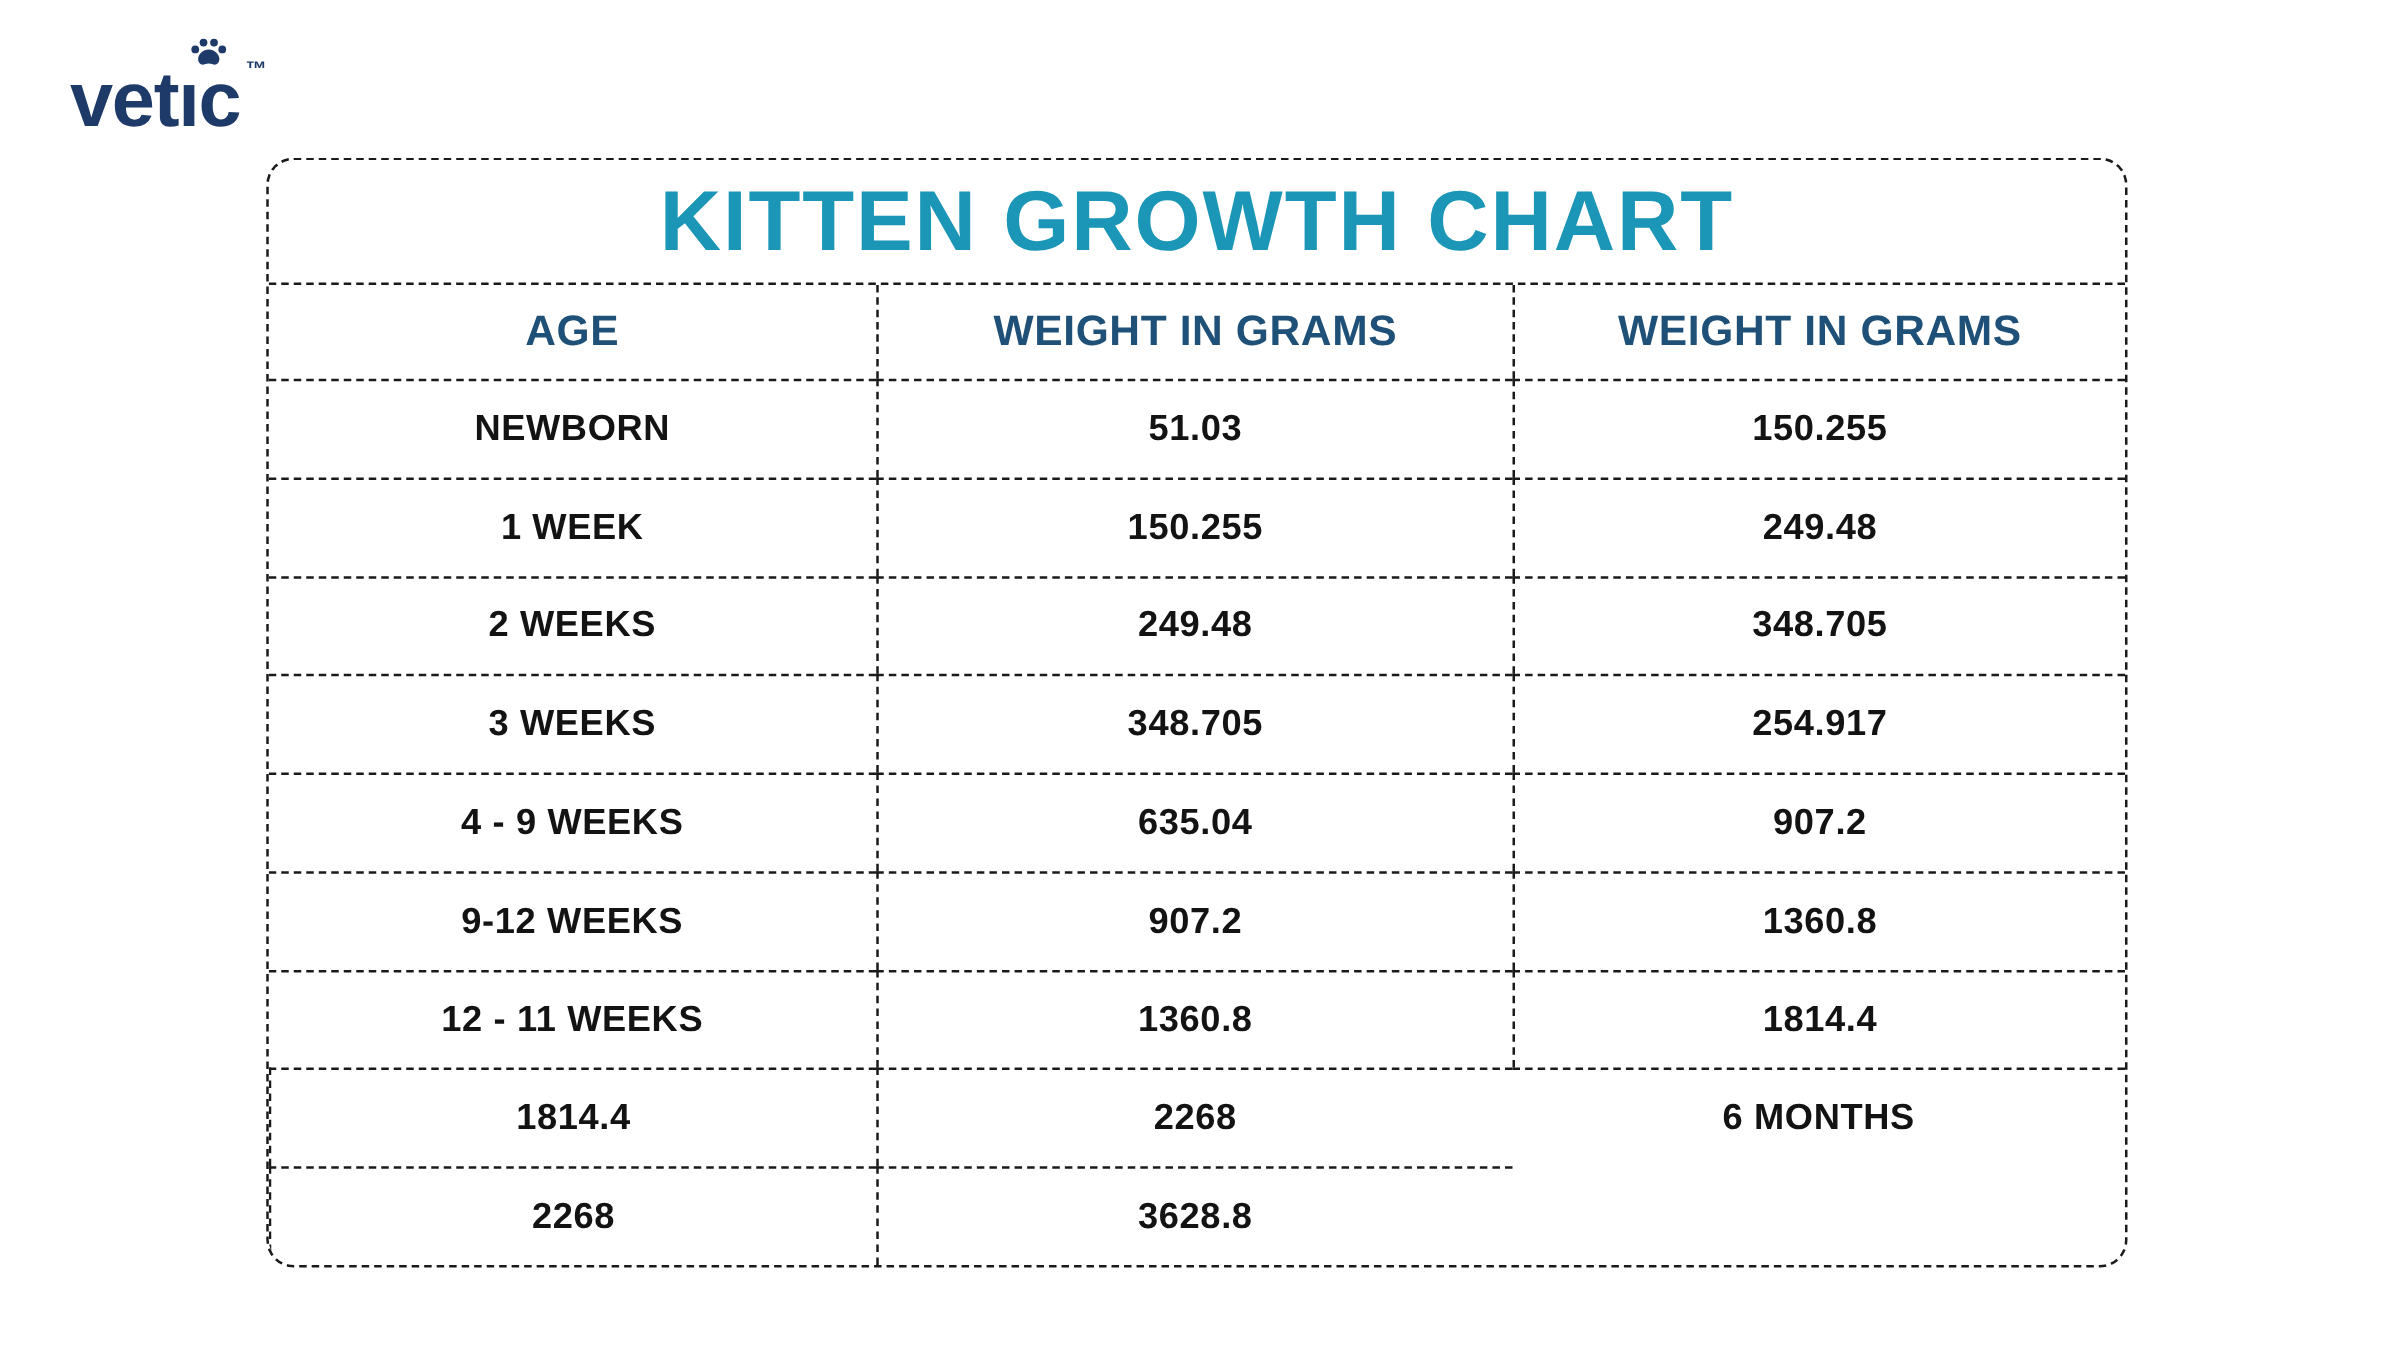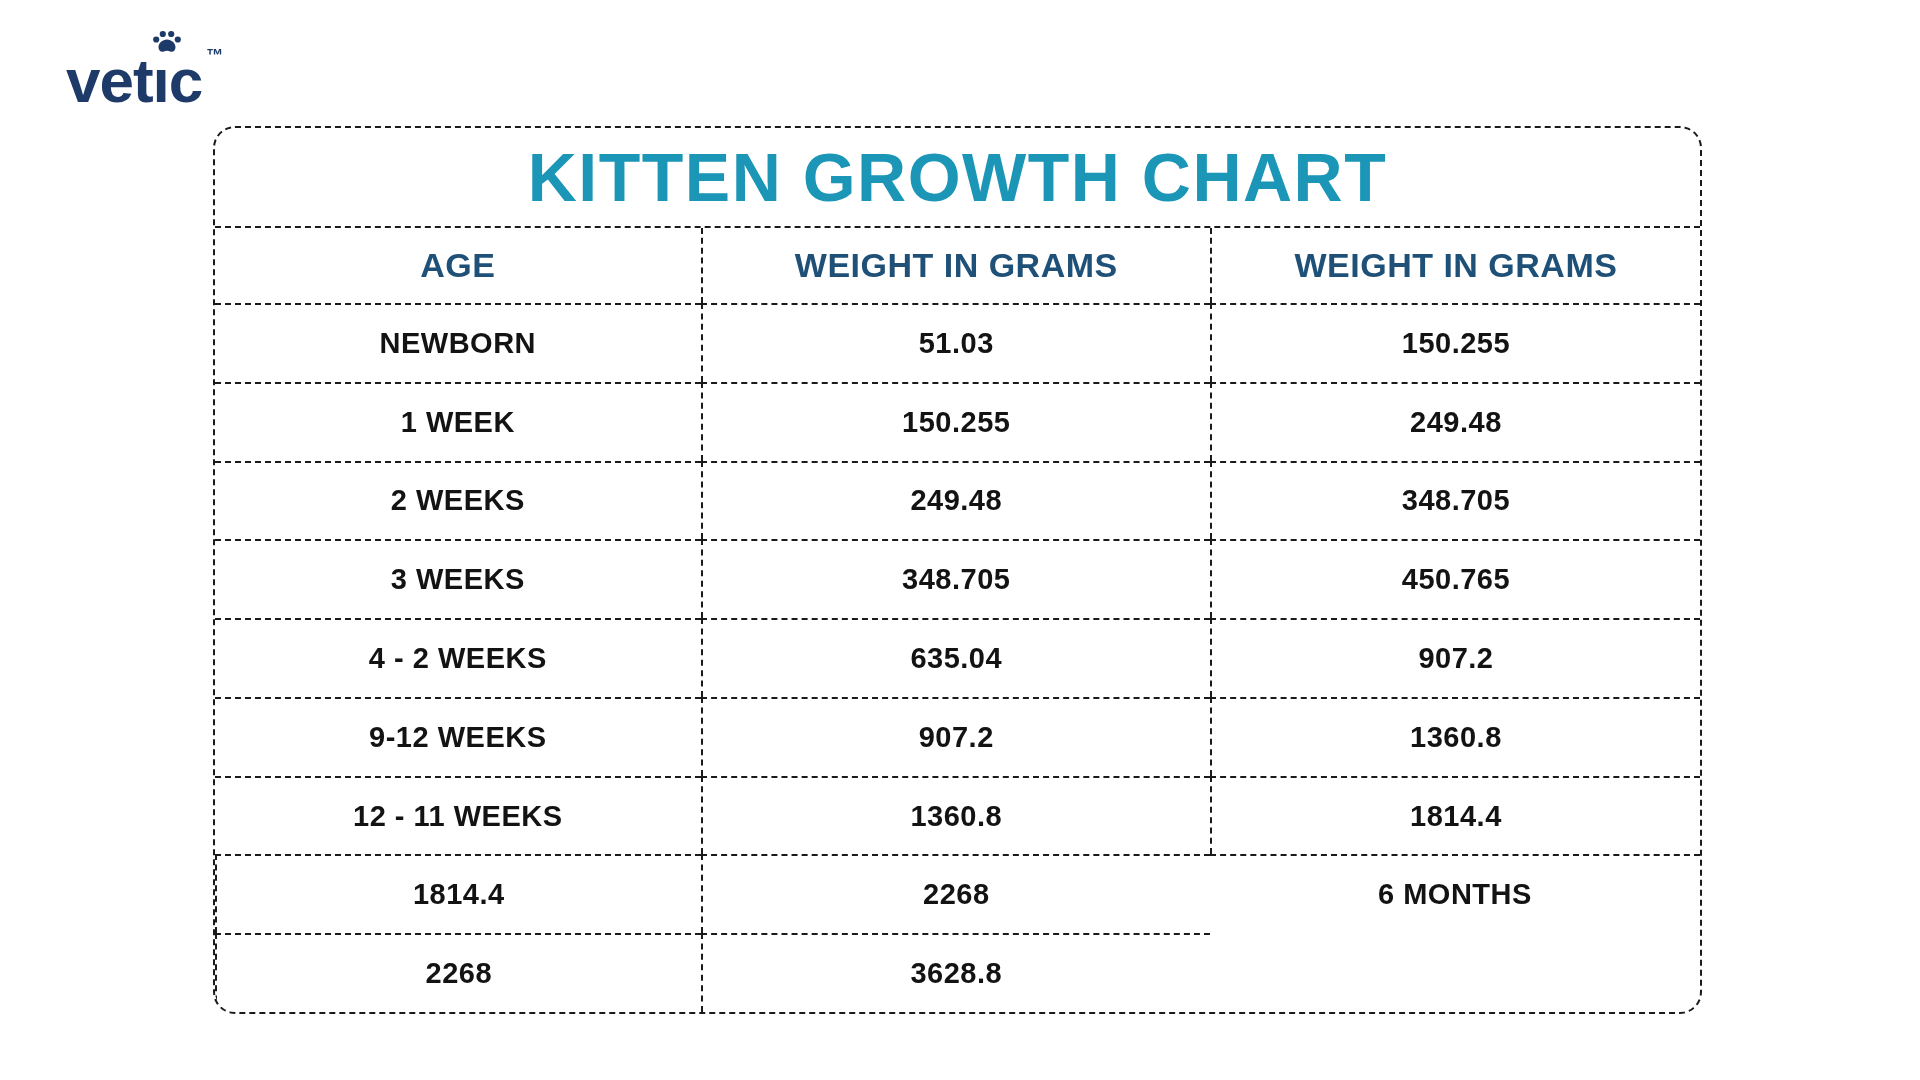--- a/index.html
+++ b/index.html
@@ -26,21 +26,20 @@
     color:var(--logo-color);
   }
   .logo-text{
     display:inline-block;
     padding-top:22px;
     font-size:62px;
     font-weight:800;
     letter-spacing:-1px;
     line-height:1;
     color:var(--logo-color);
-    margin-left:10px;
   }
   .paw{
     position:absolute;
     left:96px;top:2px;
     width:30px;height:24px;
   }
   .tm{
     position:absolute;
     top:18px;
     margin-left:4px;
@@ -118,22 +117,22 @@
       <div class="cell data-cell c2">51.03</div>
       <div class="cell data-cell c3">150.255</div>
       <div class="cell data-cell c1">1 WEEK</div>
       <div class="cell data-cell c2">150.255</div>
       <div class="cell data-cell c3">249.48</div>
       <div class="cell data-cell c1">2 WEEKS</div>
       <div class="cell data-cell c2">249.48</div>
       <div class="cell data-cell c3">348.705</div>
       <div class="cell data-cell c1">3 WEEKS</div>
       <div class="cell data-cell c2">348.705</div>
-      <div class="cell data-cell c3">450.765</div>
-      <div class="cell data-cell c1">4 - 2 WEEKS</div>
+      <div class="cell data-cell c3">254.917</div>
+      <div class="cell data-cell c1">4 - 9 WEEKS</div>
       <div class="cell data-cell c2">635.04</div>
       <div class="cell data-cell c3">907.2</div>
       <div class="cell data-cell c1">9-12 WEEKS</div>
       <div class="cell data-cell c2">907.2</div>
       <div class="cell data-cell c3">1360.8</div>
       <div class="cell data-cell c1">12 - 11 WEEKS</div>
       <div class="cell data-cell c2">1360.8</div>
       <div class="cell data-cell c3">1814.4</div>
       <div class="cell data-cell c2">1814.4</div>
       <div class="cell data-cell c3">2268</div>

